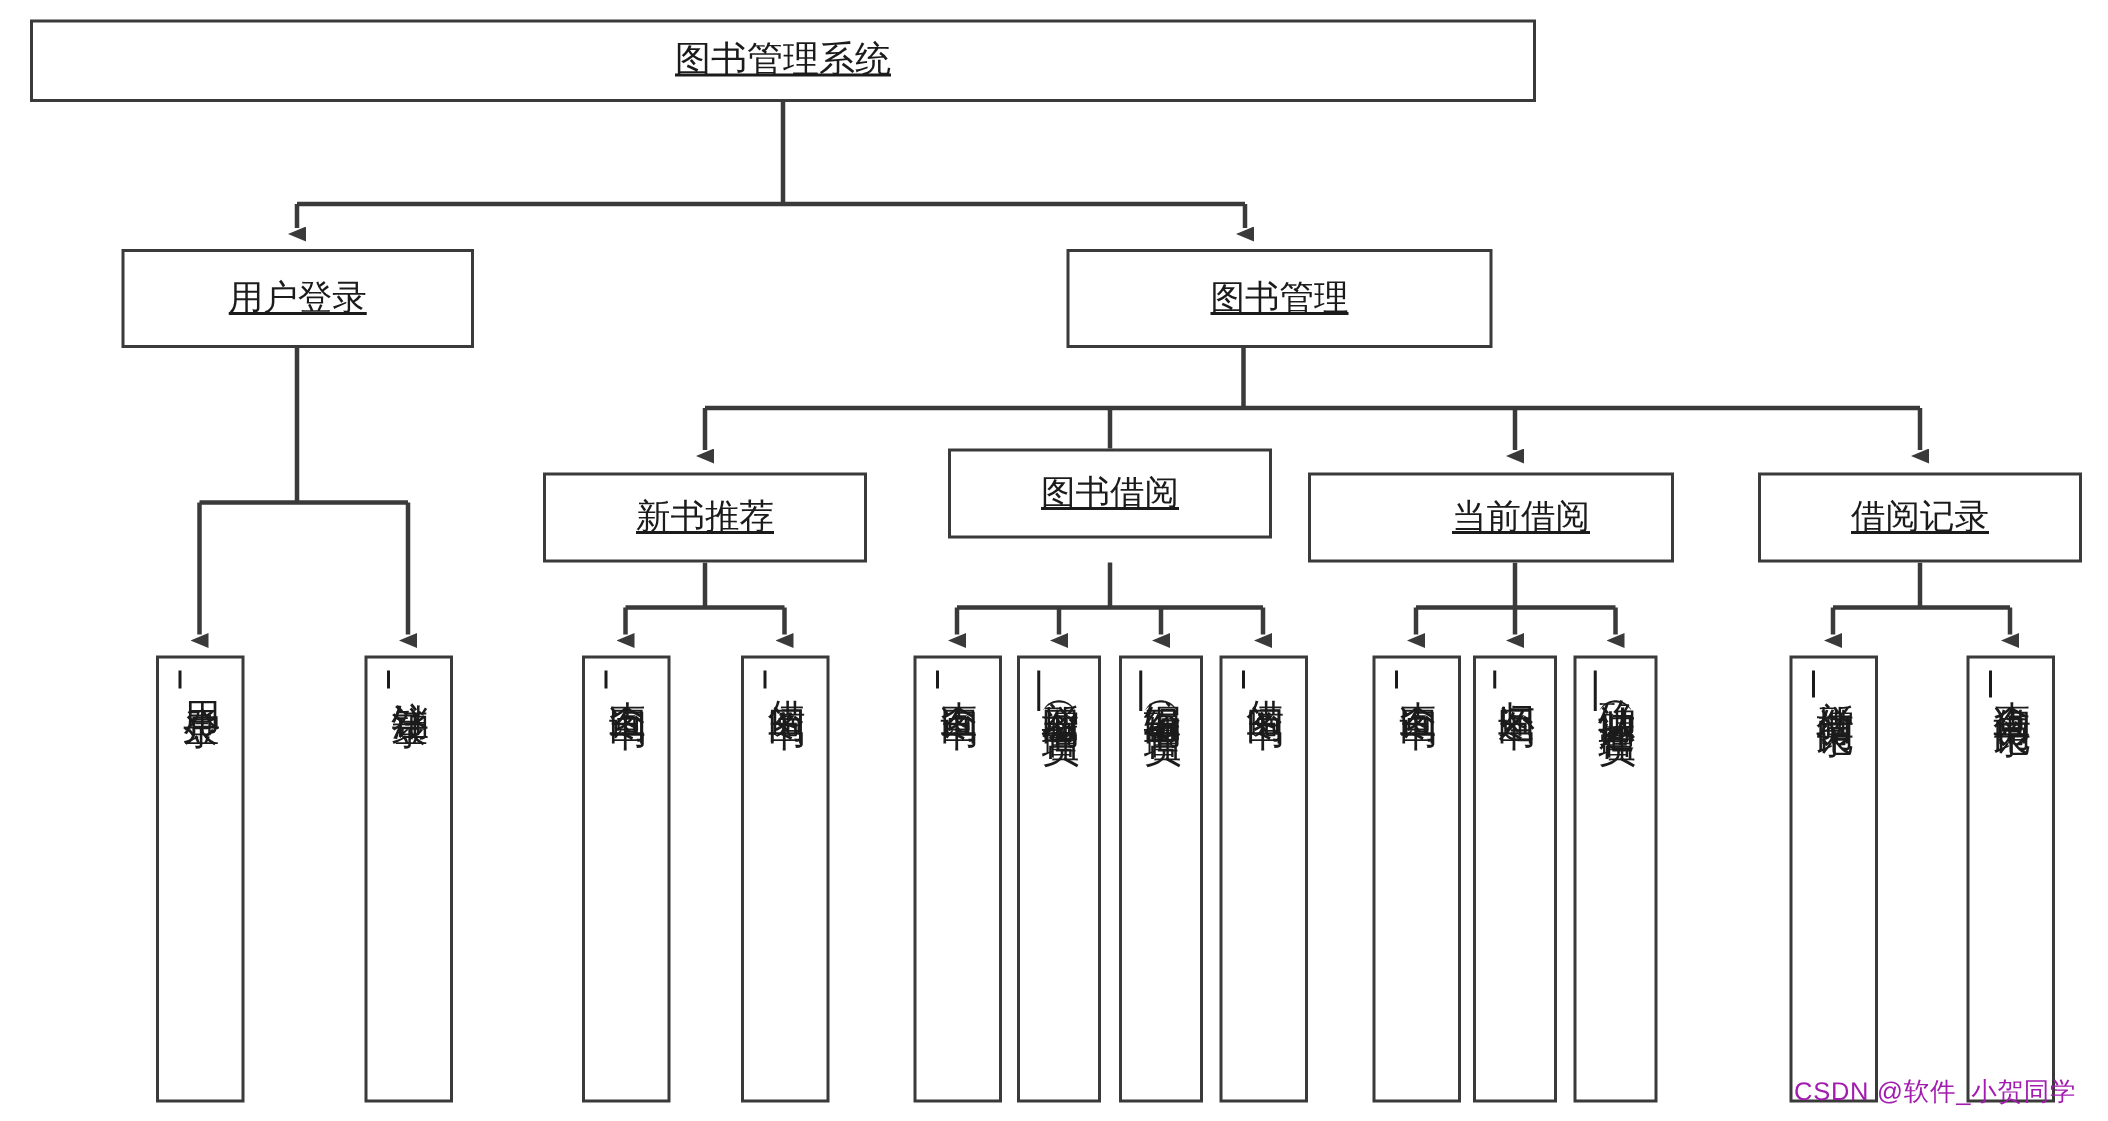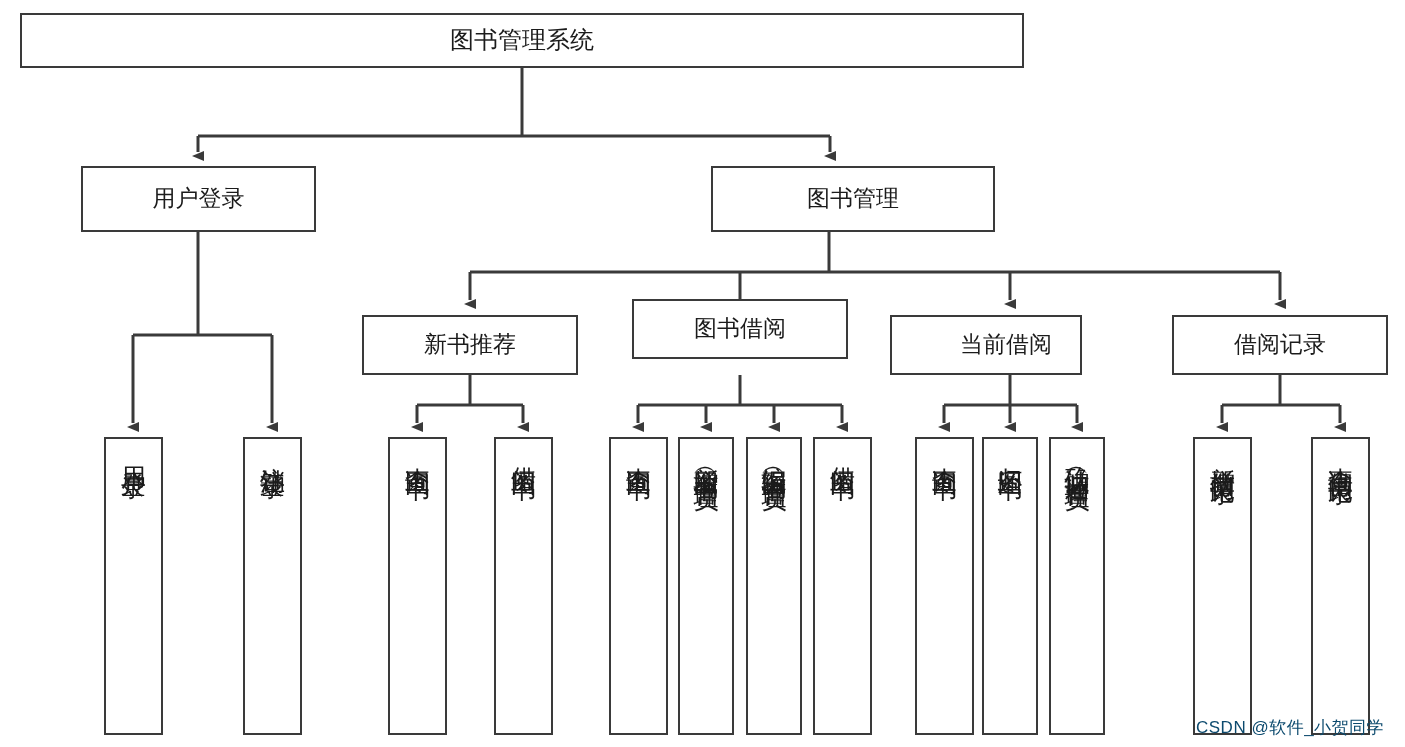--- a/index.html
+++ b/index.html
@@ -33,20 +33,21 @@
     display: flex;
     align-items: center;
     justify-content: center;
     color: #1b1b1b;
   }
   .node-label {
     display: block;
     text-align: center;
     line-height: 1.18;
     white-space: nowrap;
+    text-decoration: underline;
   }
   .node.horizontal .node-label {
     font-size: 23px;
   }
   .node.root .node-label {
     font-size: 24px;
   }
   .node.vertical {
     align-items: flex-start;
     justify-content: center;
@@ -55,21 +56,21 @@
   .node.vertical .node-label {
     writing-mode: vertical-rl;
     text-orientation: upright;
     font-size: 25px;
     letter-spacing: 3px;
     line-height: 1;
     white-space: nowrap;
   }
   .watermark {
     position: absolute;
-    color: #0c4a6e;
+    color: #a21caf;
     font-size: 17px;
     letter-spacing: 0.5px;
     white-space: nowrap;
     user-select: none;
   }
 </style>
 </head>
 <body>
 
 <div id="canvas">
@@ -134,21 +135,21 @@
   <div class="node horizontal" style="left:711px; top:166px; width:284px; height:66px;">
     <span class="node-label">图书管理</span>
   </div>
 
   <div class="node horizontal" style="left:362px; top:315px; width:216px; height:60px;">
     <span class="node-label">新书推荐</span>
   </div>
   <div class="node horizontal" style="left:632px; top:299px; width:216px; height:60px;">
     <span class="node-label">图书借阅</span>
   </div>
-  <div class="node horizontal" style="left:890px; top:315px; width:192px; height:60px;padding-left:40px;">
+  <div class="node horizontal" style="left:872px; top:315px; width:244px; height:60px;padding-left:40px;">
     <span class="node-label">当前借阅</span>
   </div>
   <div class="node horizontal" style="left:1172px; top:315px; width:216px; height:60px;">
     <span class="node-label">借阅记录</span>
   </div>
 
   <div class="node vertical" style="left:104px; top:437px; width:59px; height:298px;">
     <span class="node-label">用户登录</span>
   </div>
   <div class="node vertical" style="left:243px; top:437px; width:59px; height:298px;">

